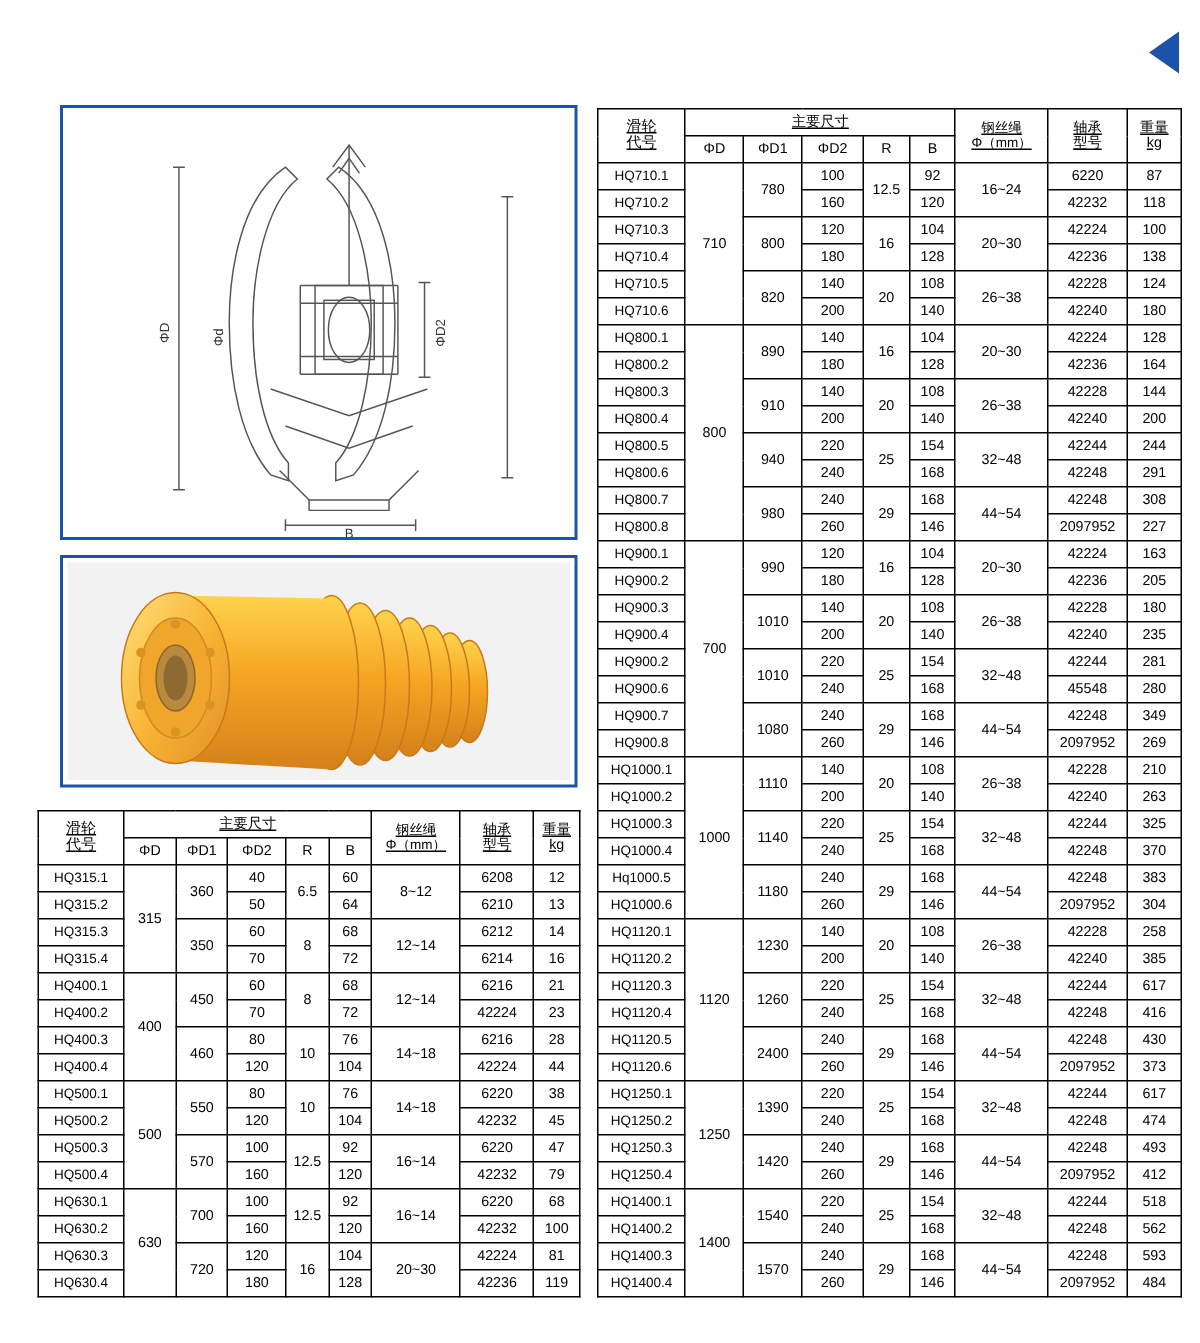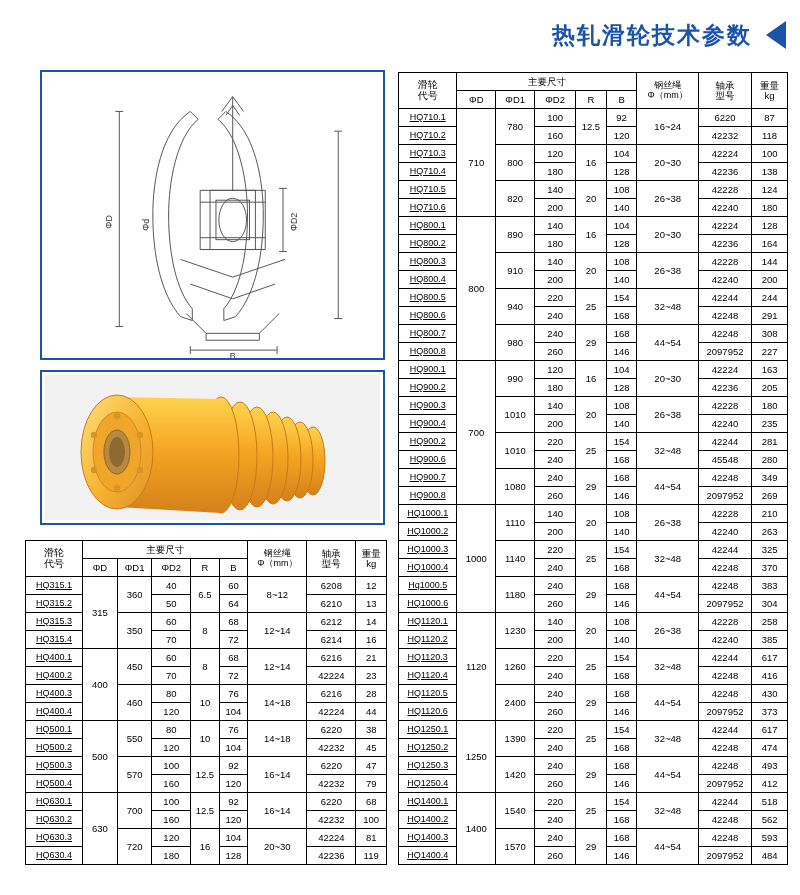--- a/index.html
+++ b/index.html
@@ -42,31 +42,30 @@
   table.spec td,table.spec th{
     border:1px solid #000;
     text-align:center;
     padding:0;
     height:17px;
     line-height:1.05;
     font-weight:normal;
     overflow:hidden;
     white-space:nowrap;
   }
-  .hdr1 td{height:18px;}
+  .hdr1 td{height:18px;text-decoration:underline;}
   .hdr2 td{height:18px;}
   #right-table{position:absolute;left:398px;top:72px;width:390px;}
   #left-table{position:absolute;left:25px;top:540px;width:362px;}
-  .t-code{font-size:9px;text-decoration:underline;}
+  .t-code{font-size:9px;}
 </style>
 </head>
 <body>
 
 <div class="header">
-  <div class="header-title">热轧滑轮技术参数</div>
   <div class="header-arrow"></div>
 </div>
 
 <div class="panel" id="drawing-panel">
   <svg class="drawing-svg" viewBox="0 0 345 290">
     <g stroke="#555" fill="none" stroke-width="1">
 
       <path d="M150 40 C120 60 112 110 112 145 C112 185 120 225 140 248
                L152 252 L152 240 C136 222 128 185 128 145 C128 112 136 66 158 48 Z"></path>
       <path d="M236 40 C266 60 274 110 274 145 C274 185 266 225 246 248

